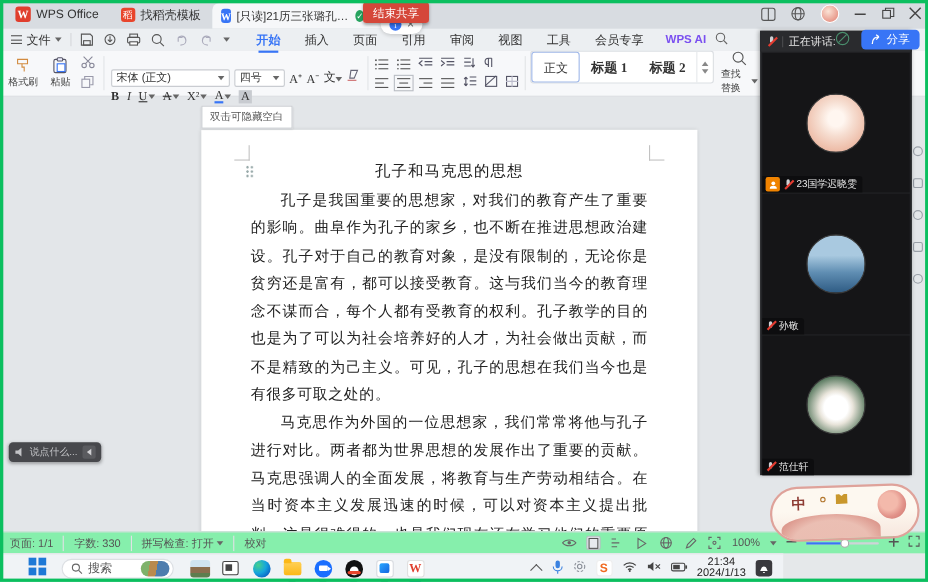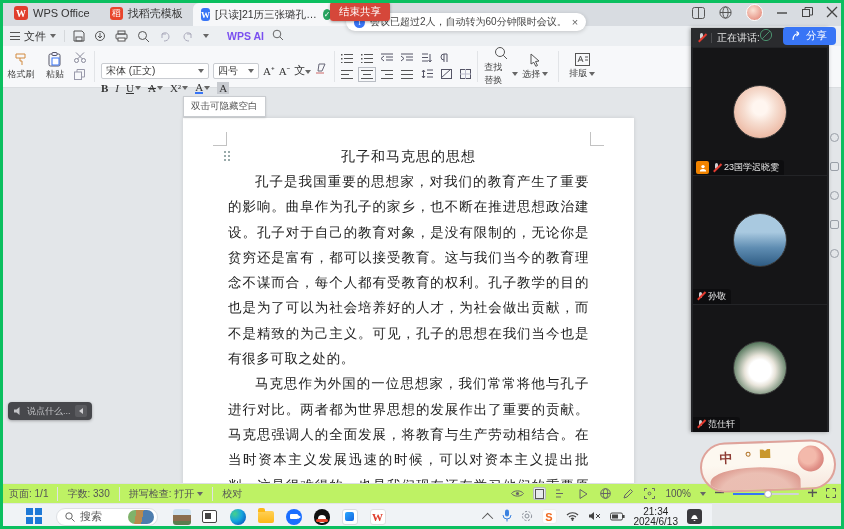--- a/index.html
+++ b/index.html
@@ -114,21 +114,21 @@
   .chat-pill .txt { color:#c3c4c7; font-size:9px; }
   .chat-pill .fold { width:12px; height:12px; background:#5a5b5f; border-radius:2px; display:flex; align-items:center; justify-content:center; }
   .chv-l { width:0; height:0; border-top:3px solid transparent; border-bottom:3px solid transparent; border-right:4px solid #d0d0d3; }
 
   
   .right-rail { position:absolute; right:3px; top:45px; width:13px; display:flex; flex-direction:column; align-items:center; gap:20px; z-index:2; }
   .rail-dot { width:9px; height:9px; border:1.3px solid #9aa0a8; border-radius:2px; }
   .rail-dot.round { border-radius:50%; }
 
   
-  .statusbar { position:absolute; left:0; top:483px; width:844px; height:20px; background:#bef264; border-top:1px solid #dcdfe2; display:flex; align-items:center; font-size:10px; color:#555; z-index:60; }
+  .statusbar { position:absolute; left:0; top:483px; width:844px; height:20px; background:#86efac; border-top:1px solid #dcdfe2; display:flex; align-items:center; font-size:10px; color:#555; z-index:60; }
   .statusbar .lft { display:flex; align-items:center; gap:0; }
   .st-item { padding:0 9px; display:flex; align-items:center; gap:3px; border-right:1px solid #e0e2e5; }
   .st-item:last-child { border-right:none; }
   .statusbar .rgt { margin-left:auto; display:flex; align-items:center; gap:9px; padding-right:8px; }
   .vm-ico { width:13px; height:13px; display:flex; align-items:center; justify-content:center; }
   .vm-ico.sel { border:1px solid #b8bcc2; background:#e7eaee; border-radius:2px; }
   .zoom-track { width:66px; height:2px; background:#cfd3d8; position:relative; border-radius:1px; }
   .zoom-fill { position:absolute; left:0; top:0; height:2px; width:33px; background:#3875f6; }
   .zoom-knob { position:absolute; left:31px; top:-3px; width:8px; height:8px; border-radius:50%; background:#fff; border:1px solid #aaa; }
 
@@ -249,21 +249,20 @@
         </svg>
       </span>
   </div>
 
   <div class="share-banner">
     <div class="stop">结束共享</div>
   </div>
 
   <div class="notice">
     <span class="info-i">i</span>
-    <span>会议已超过2人，自动转为60分钟限时会议。</span>
     <span class="x">×</span>
   </div>
 
   <div class="menubar">
     <div class="file">
       <span class="hamb"></span>
       <span>文件</span>
       <span class="caret"></span>
     </div>
     <div class="qbar">
@@ -296,20 +295,30 @@
           <svg width="13" height="11">
             <path d="M3 3 C6 0.5 10 2 10 6 C10 9 7 10 5 10 M3 3 L3 7 M3 3 L7 3" fill="none" stroke="#aab"></path>
           </svg>
         </span>
       <span>
           <svg width="13" height="11">
             <path d="M10 3 C7 0.5 3 2 3 6 C3 9 6 10 8 10 M10 3 L10 7 M10 3 L6 3" fill="none" stroke="#aab"></path>
           </svg>
         </span>
       <span class="caret"></span>
+    </div>
+    <div class="mtabs">
+      <span class="mtab active">开始</span>
+      <span class="mtab">插入</span>
+      <span class="mtab">页面</span>
+      <span class="mtab">引用</span>
+      <span class="mtab">审阅</span>
+      <span class="mtab">视图</span>
+      <span class="mtab">工具</span>
+      <span class="mtab">会员专享</span>
     </div>
     <span class="ai-label">WPS AI</span>
     <span class="srch"><svg width="12" height="12">
           <circle cx="5" cy="5" r="3.8" fill="none" stroke="#666"></circle>
           <line x1="7.8" y1="7.8" x2="11" y2="11" stroke="#666"></line>
         </svg></span>
   </div>
 
   <div class="top-right-tools">
     <span><svg width="14" height="14">
@@ -428,20 +437,35 @@
                 <path d="M0 9 L10 0" stroke="#556"></path>
               </svg></span>
           <span><svg width="11" height="10">
                 <rect x="0.5" y="0.5" width="10" height="9" fill="none" stroke="#556"></rect>
                 <path d="M5.5 0 v10 M0 5 h11" stroke="#bbc"></path>
               </svg></span>
         </div>
       </div>
     </div>
     <div class="rsep"></div>
+    <div class="styles">
+      <div class="style-item sel">
+          <span>正文</span>
+        </div>
+      <div class="style-item">
+          <span class="t1">标题 1</span>
+        </div>
+      <div class="style-item">
+          <span class="t1">标题 2</span>
+        </div>
+      <div class="style-scroll">
+          <span class="tri-up"></span>
+          <span class="tri-dn"></span>
+        </div>
+    </div>
     <div class="rgroup">
       <div class="bigbtn">
         <svg width="14" height="14">
             <circle cx="6" cy="6" r="4.5" fill="none" stroke="#555"></circle>
             <line x1="9.3" y1="9.3" x2="13" y2="13" stroke="#555"></line>
           </svg>
         <span style="display:flex;align-items:center;gap:2px">
             <span>查找替换</span>
             <span class="caret"></span>
           </span>
@@ -639,21 +663,21 @@
             <path d="M1 3.5 h2 L6 1 v8 L3 6.5 H1 Z" fill="#444"></path>
             <path d="M8 3 l4 4 M12 3 l-4 4" stroke="#444"></path>
           </svg></span>
       <span><svg width="15" height="9">
             <rect x="0.5" y="1" width="12" height="7" rx="1.5" fill="none" stroke="#444"></rect>
             <rect x="2" y="2.5" width="6" height="4" fill="#444"></rect>
             <rect x="13" y="3" width="1.6" height="3" fill="#444"></rect>
           </svg></span>
       <span class="clock">
         <span>21:34</span><br>
-        <span>2024/6/13</span>
+        <span>2024/1/13</span>
       </span>
       <span class="bell-ico">
           <svg width="9" height="9">
             <path d="M1 7 h7 C7 6 7 3 4.5 3 C2 3 2 6 1 7 Z M3.5 8 a1 1 0 0 0 2 0" fill="#fff"></path>
           </svg>
         </span>
     </div>
   </div>
 
   <div class="meet-panel">

